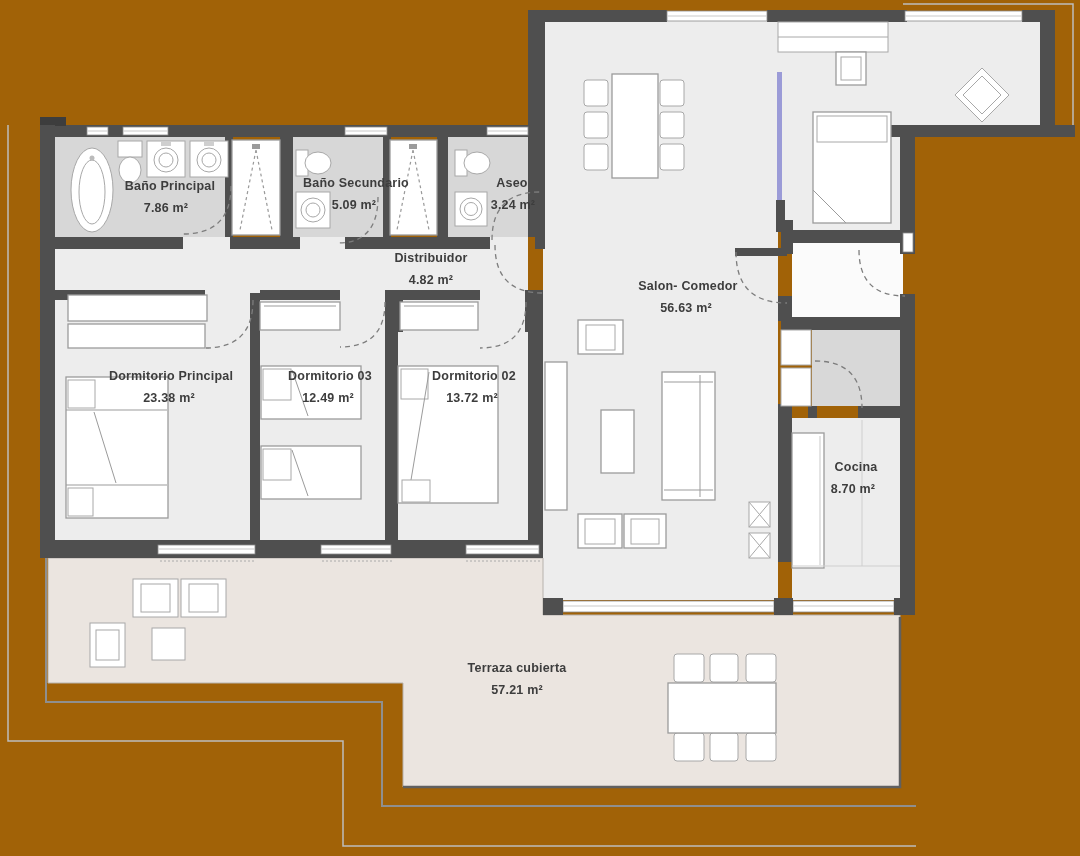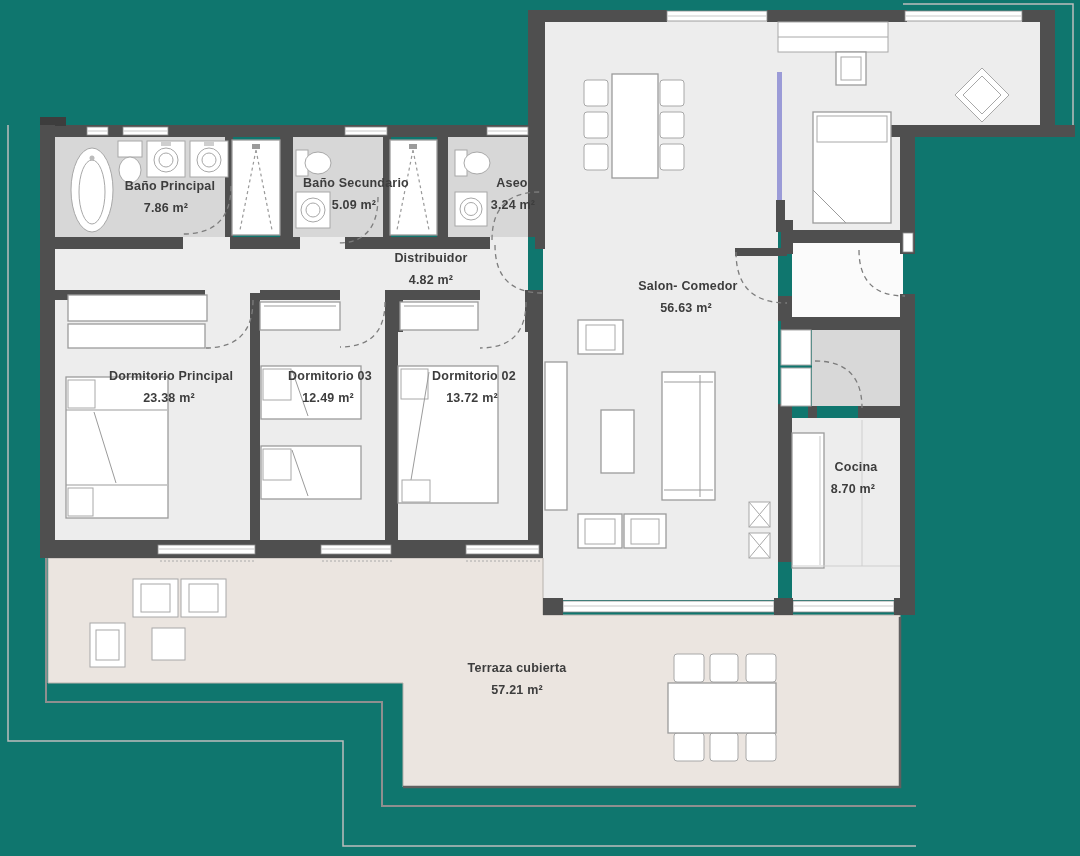--- a/index.html
+++ b/index.html
@@ -1,16 +1,16 @@
 <!DOCTYPE html>
 <html><head>
 <meta charset="utf-8">
 <style>
   html,body{margin:0;padding:0;background:#ffffff;}
-  .stage{position:relative;width:1080px;height:856px;background:#0f766e;overflow:hidden;
+  .stage{position:relative;width:1080px;height:856px;background:#a16207;overflow:hidden;
          font-family:"Liberation Sans", sans-serif;}
   svg{display:block}
   text{font-family:"Liberation Sans", sans-serif;font-weight:700;fill:#3d3d3d;
        font-size:12.5px;letter-spacing:.2px;}
   .furn{fill:#ffffff;stroke:#9b9b9b;stroke-width:1.3;}
   .furn-thin{fill:#ffffff;stroke:#a8a8a8;stroke-width:1;}
   .wall{fill:#4f4f4f;stroke:none;}
   .win{fill:#ffffff;stroke:#8a8a8a;stroke-width:.8;}
   .arc{fill:none;stroke:#7d7d7d;stroke-width:1.3;stroke-dasharray:5 4;}
   .thin{stroke:#c9c9c9;stroke-width:1;fill:none;}

